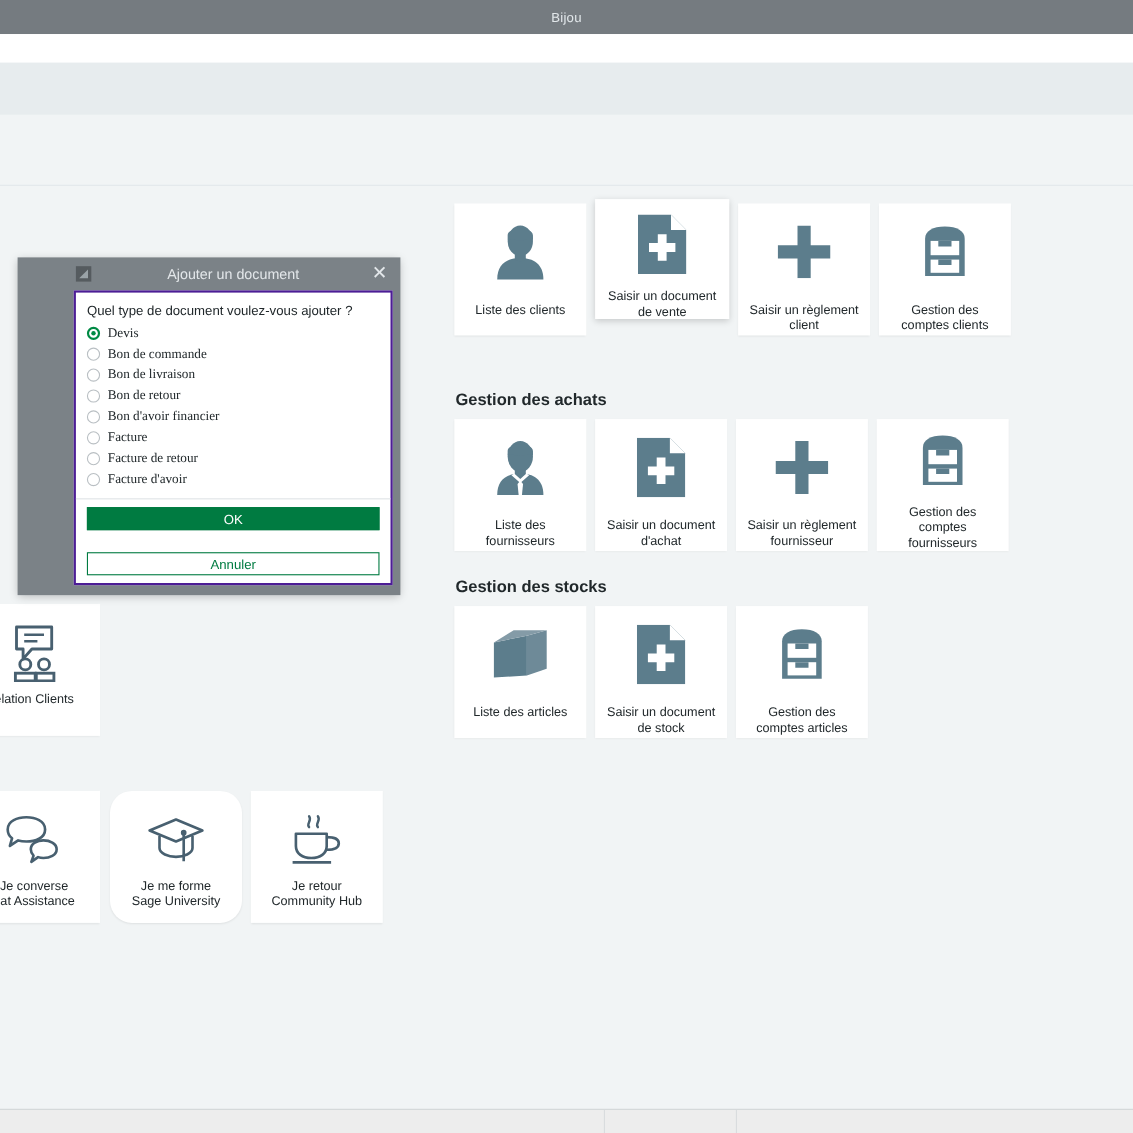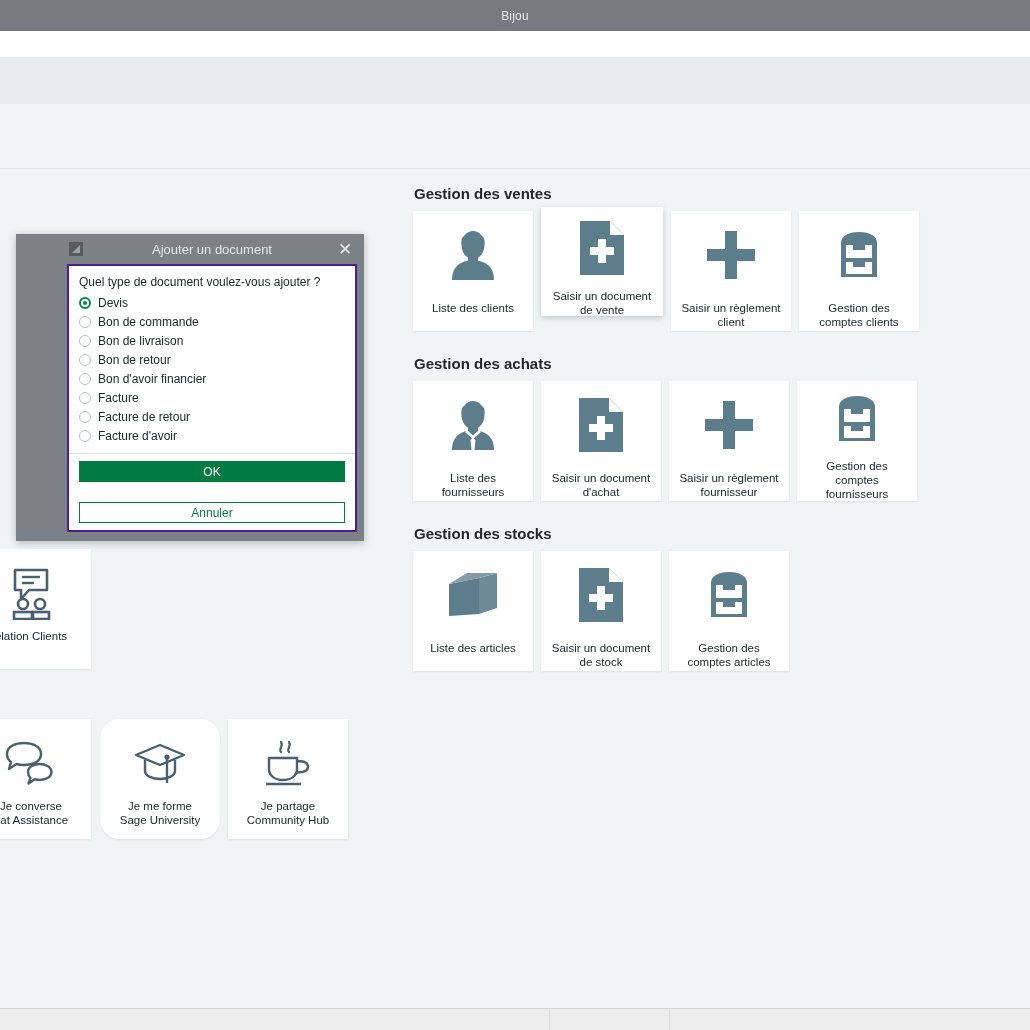--- a/index.html
+++ b/index.html
@@ -172,21 +172,21 @@
   .dialog-body {
     margin: 0 7px 9px 7px;
     background: #ffffff;
     border: 2px solid #4c1d95;
     padding: 0;
   }
   .dialog-question {
     font-size: 12px; color: #21282b;
     padding: 9px 10px 4px 10px;
   }
-  .radio-list { padding: 0 10px 8px 10px; }
+  .radio-list { padding: 0 10px 8px 10px; font-family: Liberation Serif, serif; }
   .radio-item {
     display: flex; align-items: center;
     height: 19px; cursor: pointer;
   }
   .radio-mark {
     width: 12px; height: 12px; border-radius: 50%;
     border: 1px solid #b9bfc3; background: #fff;
     margin-right: 7px; box-sizing: border-box;
     position: relative; flex: none;
   }
@@ -244,21 +244,20 @@
       </div>
       <span class="ribbon-btn-label">Trier</span>
     </div>
   </div>
 
   <div class="content-band"></div>
 
   <div class="workspace">
 
     <div class="section" style="left:413px; top:16px;">
-      <div class="section-title">Gestion des ventes</div>
       <div class="tile-row">
 
         <div class="tile">
           <div class="tile-icon">
             <svg width="50" height="52" viewBox="0 0 50 52">
               <ellipse cx="25" cy="16" rx="11.5" ry="14" fill="#5c7d8c"></ellipse>
               <path d="M13.5 11 C13.5 3 36.5 3 36.5 11 L36.5 15 C33 13 30 15.5 25 15.5 C20 15.5 17 13 13.5 15 Z" fill="#5c7d8c"></path>
               <path d="M4 51 C4 37 13 31.5 25 31.5 C37 31.5 46 37 46 51 Z" fill="#5c7d8c"></path>
               <path d="M20 28 L20 33 C22 35 28 35 30 33 L30 28 Z" fill="#5c7d8c"></path>
             </svg>
@@ -446,21 +445,21 @@
       <div class="tile-icon">
         <svg width="54" height="48" viewBox="0 0 54 48">
           <path d="M8 18 L8 29 C8 36 14 40 22 40 C30 40 36 36 36 29 L36 18 Z" fill="none" stroke="#486070" stroke-width="2.4" stroke-linejoin="round"></path>
           <path d="M36 21 C44 21 47 23 47 26.5 C47 30 44 32.5 36 32.5" fill="none" stroke="#486070" stroke-width="2.4" stroke-linejoin="round"></path>
           <line x1="5" y1="44" x2="40" y2="44" stroke="#486070" stroke-width="2.4"></line>
           <path d="M20 12 C17 9 23 6 20 2" fill="none" stroke="#486070" stroke-width="2.2" stroke-linecap="round"></path>
           <path d="M28 12 C25 9 31 6 28 2" fill="none" stroke="#486070" stroke-width="2.2" stroke-linecap="round"></path>
         </svg>
       </div>
       <div class="tile-label">
-        <span>Je partage</span><br>
+        <span>Je retour</span><br>
         <span>Community Hub</span>
       </div>
     </div>
 
   </div>
 
   <div class="dialog">
     <div class="dialog-titlebar">
       <span class="dialog-appicon">
         <svg width="10" height="10" viewBox="0 0 10 10">

